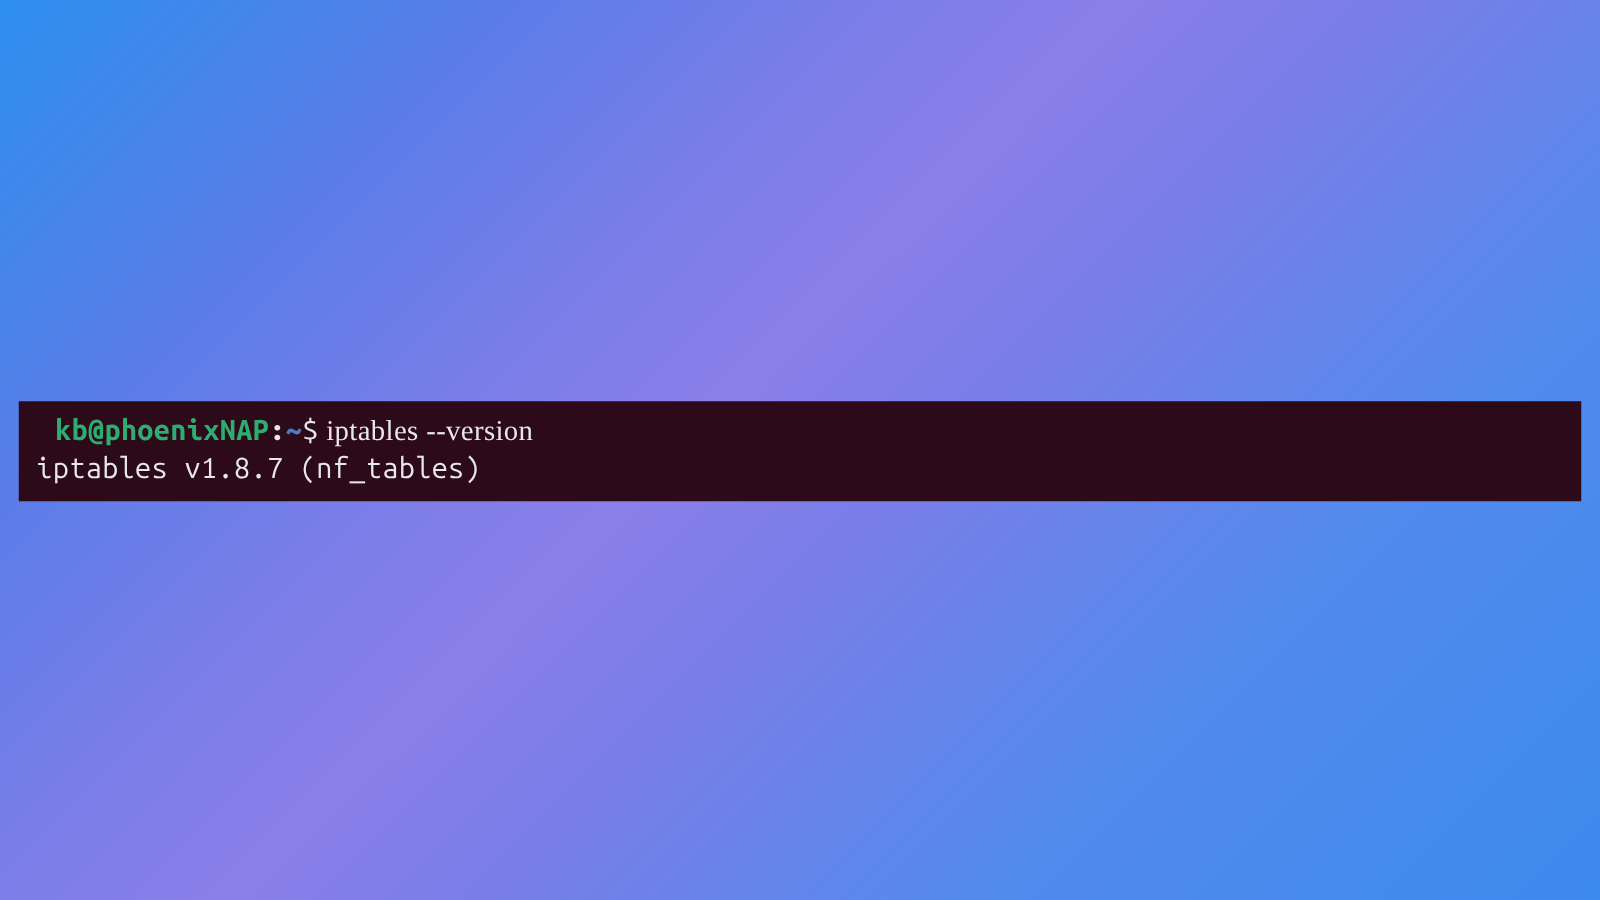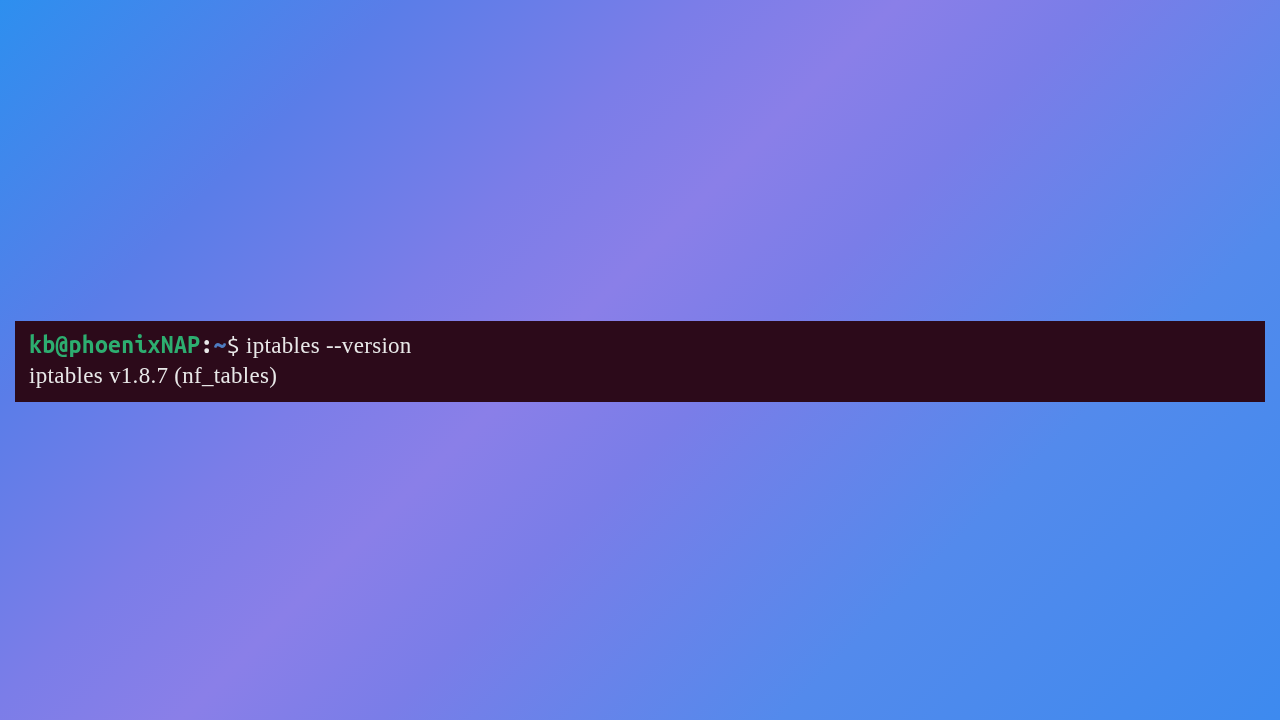--- a/index.html
+++ b/index.html
@@ -22,39 +22,39 @@
       background-color: #2c0a1a;
       padding: 9px 14px 11px 14px;
       font-family: "Ubuntu Mono", "DejaVu Sans Mono", "Liberation Mono", Consolas, monospace;
       font-size: 23px;
       line-height: 1.3;
       letter-spacing: 0.3px;
     }
     .prompt-user {
       color: #2dae70;
       font-weight: bold;
+      margin-left: 15px;
     }
     .prompt-sep {
       color: #e8e8e8;
       font-weight: bold;
     }
     .prompt-path {
       color: #4e7cc1;
       font-weight: bold;
     }
     .prompt-dollar {
       color: #e8e8e8;
     }
     .command {
       color: #e8e8e8;
       font-family: Liberation Serif, serif;
     }
     .output {
       color: #e8e8e8;
-      font-family: Liberation Serif, serif;
     }
   </style>
 </head>
 <body>
 
 <div class="terminal">
   <div>
     <span class="prompt-user">kb@phoenixNAP</span><span class="prompt-sep">:</span><span class="prompt-path">~</span><span class="prompt-dollar">$</span><span class="command"> iptables --version</span>
   </div>
   <div class="output">iptables v1.8.7 (nf_tables)</div>

